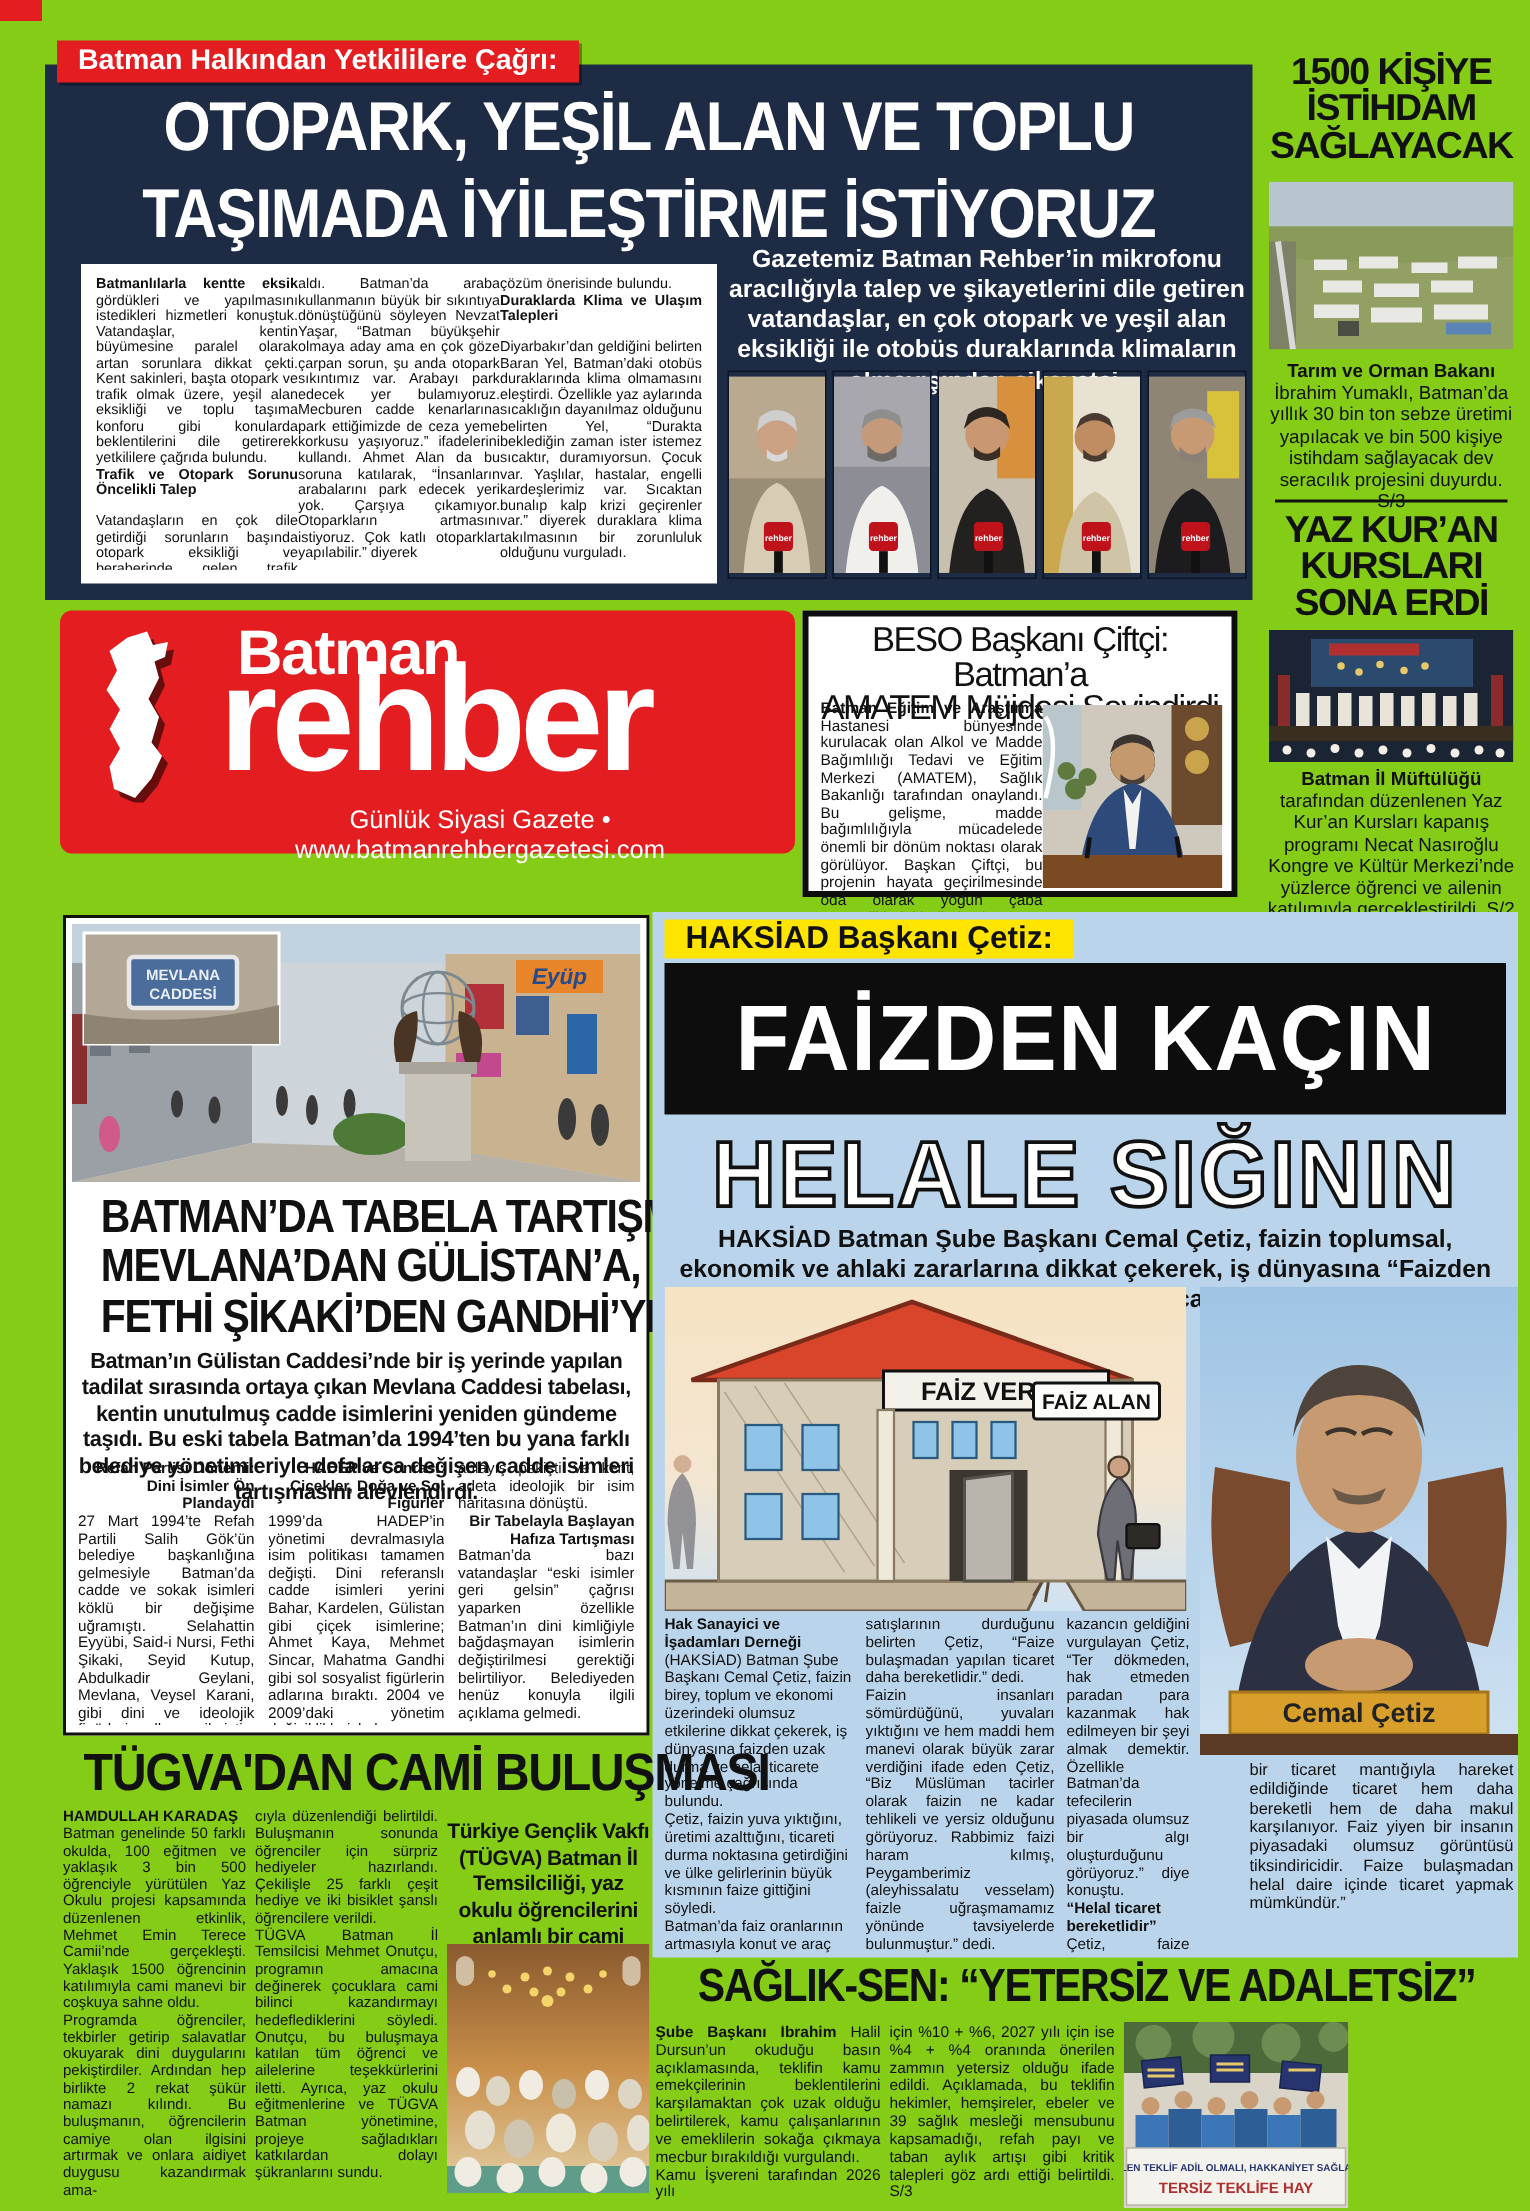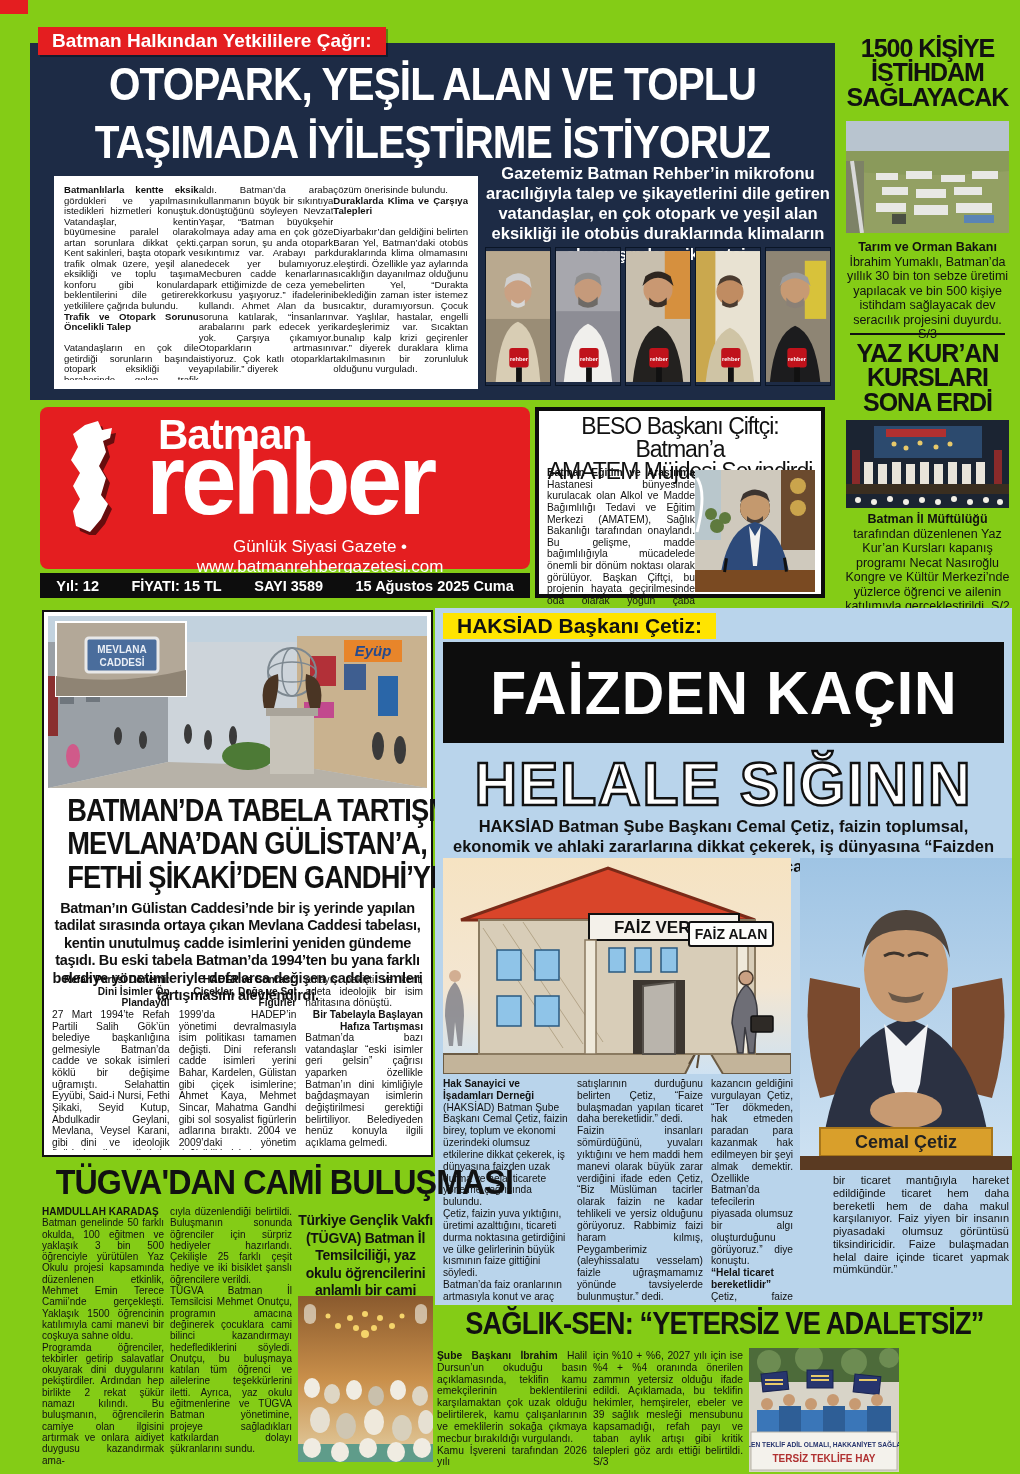--- a/index.html
+++ b/index.html
@@ -79,21 +79,21 @@
     <div class="abs lead-h" style="top:72px">
         <span class="sx">TAŞIMADA İYİLEŞTİRME İSTİYORUZ</span>
       </div>
 
     <div class="abs lead-white">
       <div class="lead-col"><span class="bold">Batmanlılarla kentte eksik</span> <span>gördükleri ve yapılmasını istedikleri hizmetleri konuştuk. Vatandaşlar, kentin büyümesine paralel olarak artan sorunlara dikkat çekti. Kent sakinleri, başta otopark ve trafik olmak üzere, yeşil alan eksikliği ve toplu taşıma konforu gibi konularda beklentilerini dile getirerek yetkililere çağrıda bulundu.</span>
         <span class="bold" style="display:block">Trafik ve Otopark Sorunu Öncelikli Talep</span>
         <span>Vatandaşların en çok dile getirdiği sorunların başında otopark eksikliği ve beraberinde gelen trafik sıkışıklığı yer</span></div>
       <div class="lead-col"><span>aldı. Batman’da araba kullanmanın büyük bir sıkıntıya dönüştüğünü söyleyen Nevzat Yaşar, “Batman büyükşehir olmaya aday ama en çok göze çarpan sorun, şu anda otopark sıkıntımız var. Arabayı park edecek yer bulamıyoruz. Mecburen cadde kenarlarına park ettiğimizde de ceza yeme korkusu yaşıyoruz.” ifadelerini kullandı. Ahmet Alan da bu soruna katılarak, “İnsanların arabalarını park edecek yeri yok. Çarşıya çıkamıyor. Otoparkların artmasını istiyoruz. Çok katlı otoparklar yapılabilir.” diyerek</span></div>
       <div class="lead-col"><span>çözüm önerisinde bulundu.</span>
-        <span class="bold" style="display:block">Duraklarda Klima ve Çarşıya Talepleri</span>
+        <span class="bold" style="display:block">Duraklarda Klima ve Ulaşım Talepleri</span>
         <span>Diyarbakır’dan geldiğini belirten Baran Yel, Batman’daki otobüs duraklarında klima olmamasını eleştirdi. Özellikle yaz aylarında sıcaklığın dayanılmaz olduğunu belirten Yel, “Durakta beklediğin zaman ister istemez sıcaktır, duramıyorsun. Çocuk var. Yaşlılar, hastalar, engelli kardeşlerimiz var. Sıcaktan bunalıp kalp krizi geçirenler var.” diyerek duraklara klima takılmasının bir zorunluluk olduğunu vurguladı.</span></div>
     </div>
 
     <div class="abs lead-intro">Gazetemiz Batman Rehber’in mikrofonu aracılığıyla talep ve şikayetlerini dile getiren vatandaşlar, en çok otopark ve yeşil alan eksikliği ile otobüs duraklarında klimaların olmayışından şikayetçi.</div>
 
     <div class="abs lead-photos">
       <div class="vox">
           <svg viewBox="0 0 66 135">
             <rect width="66" height="135" fill="#b9a98f"></rect>
             <rect y="70" width="66" height="65" fill="#9a8d76"></rect>
@@ -241,26 +241,20 @@
   <div class="abs logo">
     <svg class="abs" style="left:12px;top:10px" width="100" height="118" viewBox="0 0 100 118">
       <path d="M33 8 L46 4 L50 13 L60 11 L58 21 L51 24 L54 35 L47 49 L54 61 L49 78 L56 87 L49 102 L38 115 L24 109 L21 94 L28 82 L21 69 L28 56 L19 43 L26 30 L21 17 Z" fill="#000" opacity=".55" transform="translate(4,5)"></path>
       <path d="M33 8 L46 4 L50 13 L60 11 L58 21 L51 24 L54 35 L47 49 L54 61 L49 78 L56 87 L49 102 L38 115 L24 109 L21 94 L28 82 L21 69 L28 56 L19 43 L26 30 L21 17 Z" fill="#fff"></path>
     </svg>
     <div class="abs logo-batman">Batman</div>
     <div class="abs logo-rehber">rehber</div>
     <div class="abs logo-tag">Günlük Siyasi Gazete   •   www.batmanrehbergazetesi.com</div>
   </div>
 
-  <div class="abs infobar">
-    <span>Yıl: 12</span>
-    <span>FİYATI: 15 TL</span>
-    <span>SAYI 3589</span>
-    <span>15 Ağustos 2025 Cuma</span>
-  </div>
 
   <div class="abs beso">
     <div class="beso-h" style="white-space:pre-line">BESO Başkanı Çiftçi: Batman’a
 AMATEM Müjdesi Sevindirdi</div>
     <div class="beso-body"><span class="bold">Batman Eğitim ve Araştırma</span><span> Hastanesi bünyesinde kurulacak olan Alkol ve Madde Bağımlılığı Tedavi ve Eğitim Merkezi (AMATEM), Sağlık Bakanlığı tarafından onaylandı. Bu gelişme, madde bağımlılığıyla mücadelede önemli bir dönüm noktası olarak görülüyor. Başkan Çiftçi, bu projenin hayata geçirilmesinde oda olarak yoğun çaba gösterdiklerini belirtti. S/2</span></div>
     <div class="beso-photo photo-frame">
       <svg viewBox="0 0 120 122">
           <rect width="120" height="122" fill="#cfc9bd"></rect>
           <rect x="86" width="34" height="80" fill="#6b4a2e"></rect>
           <circle cx="103" cy="16" r="8" fill="#caa44c"></circle>

